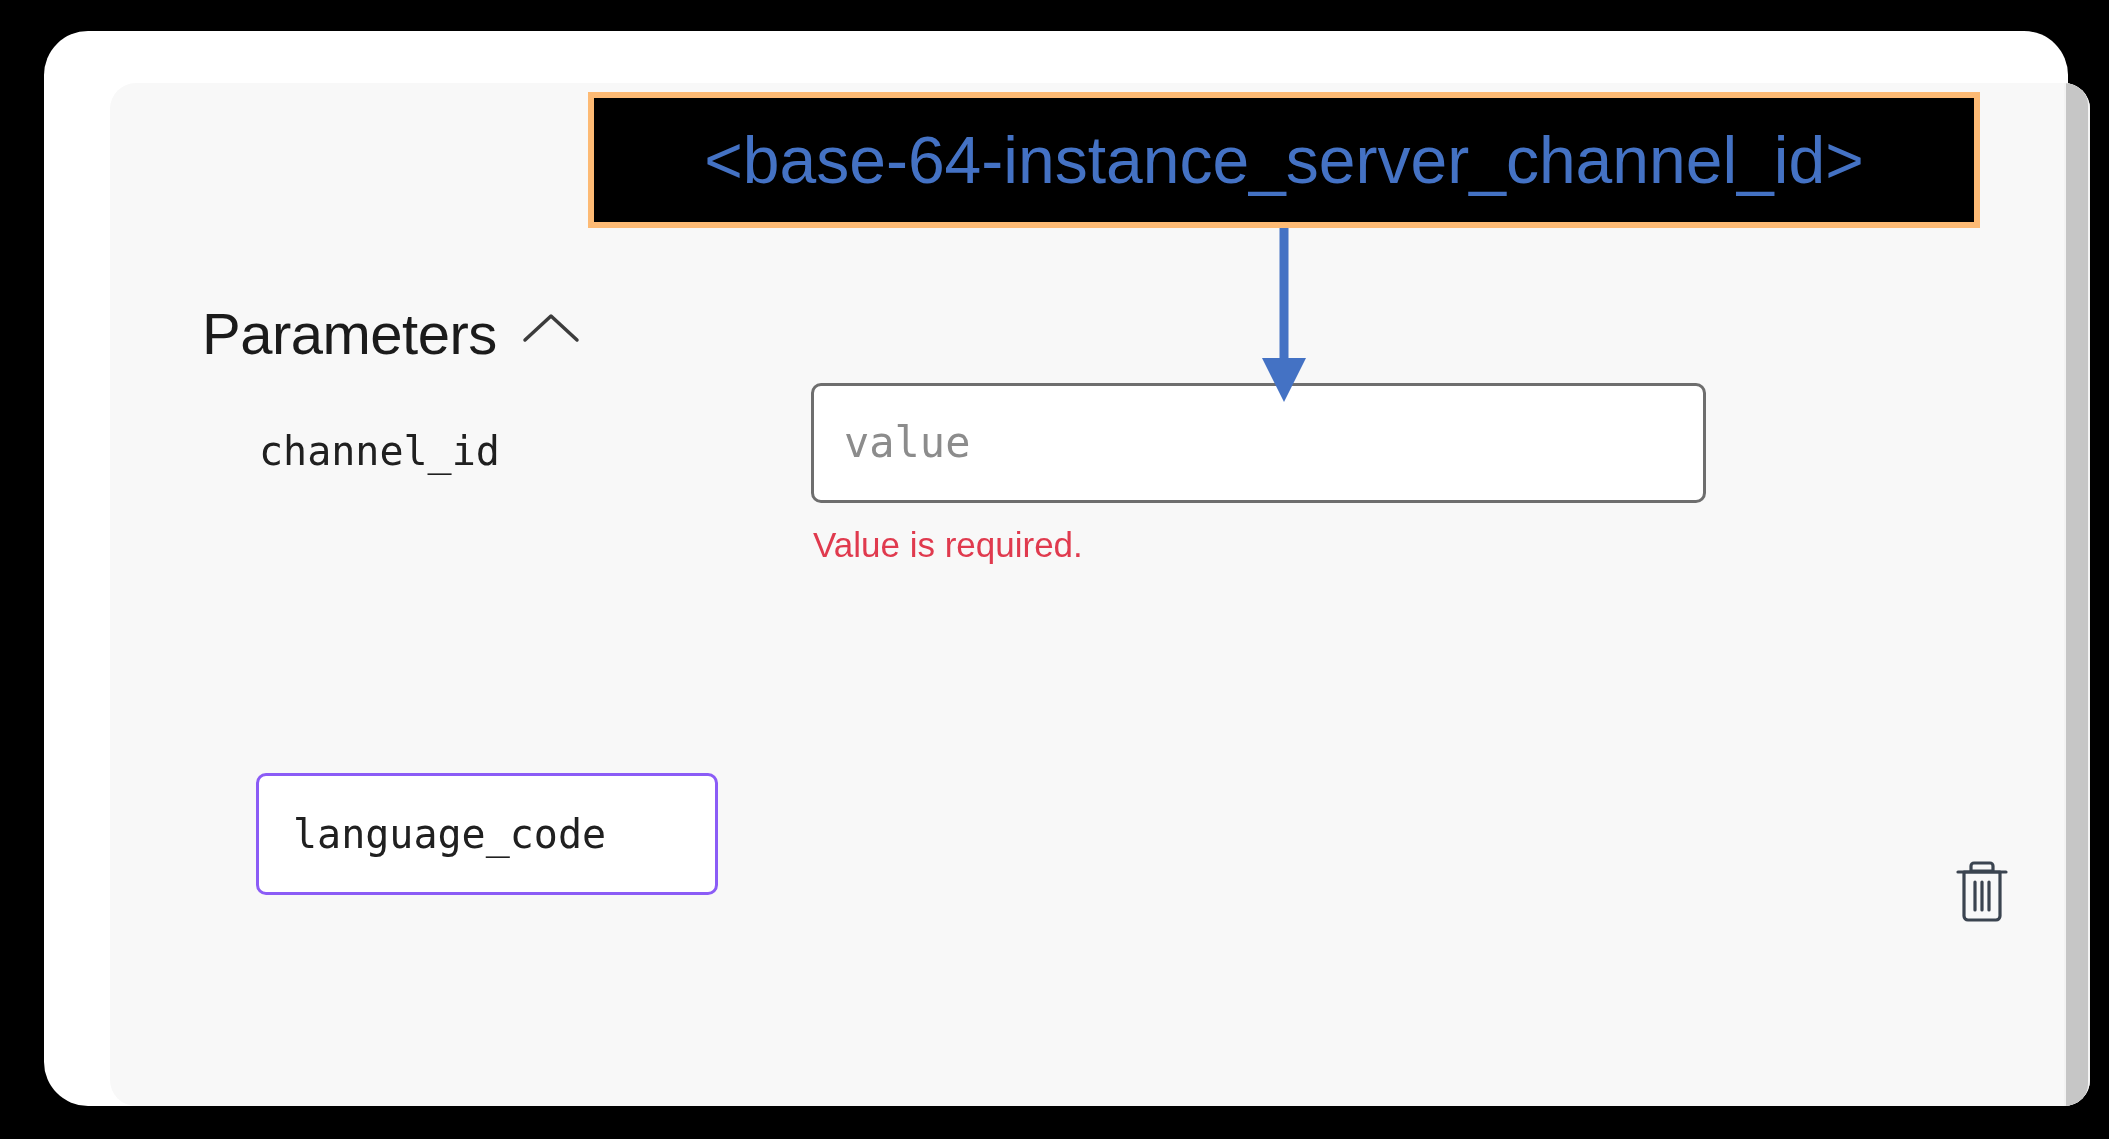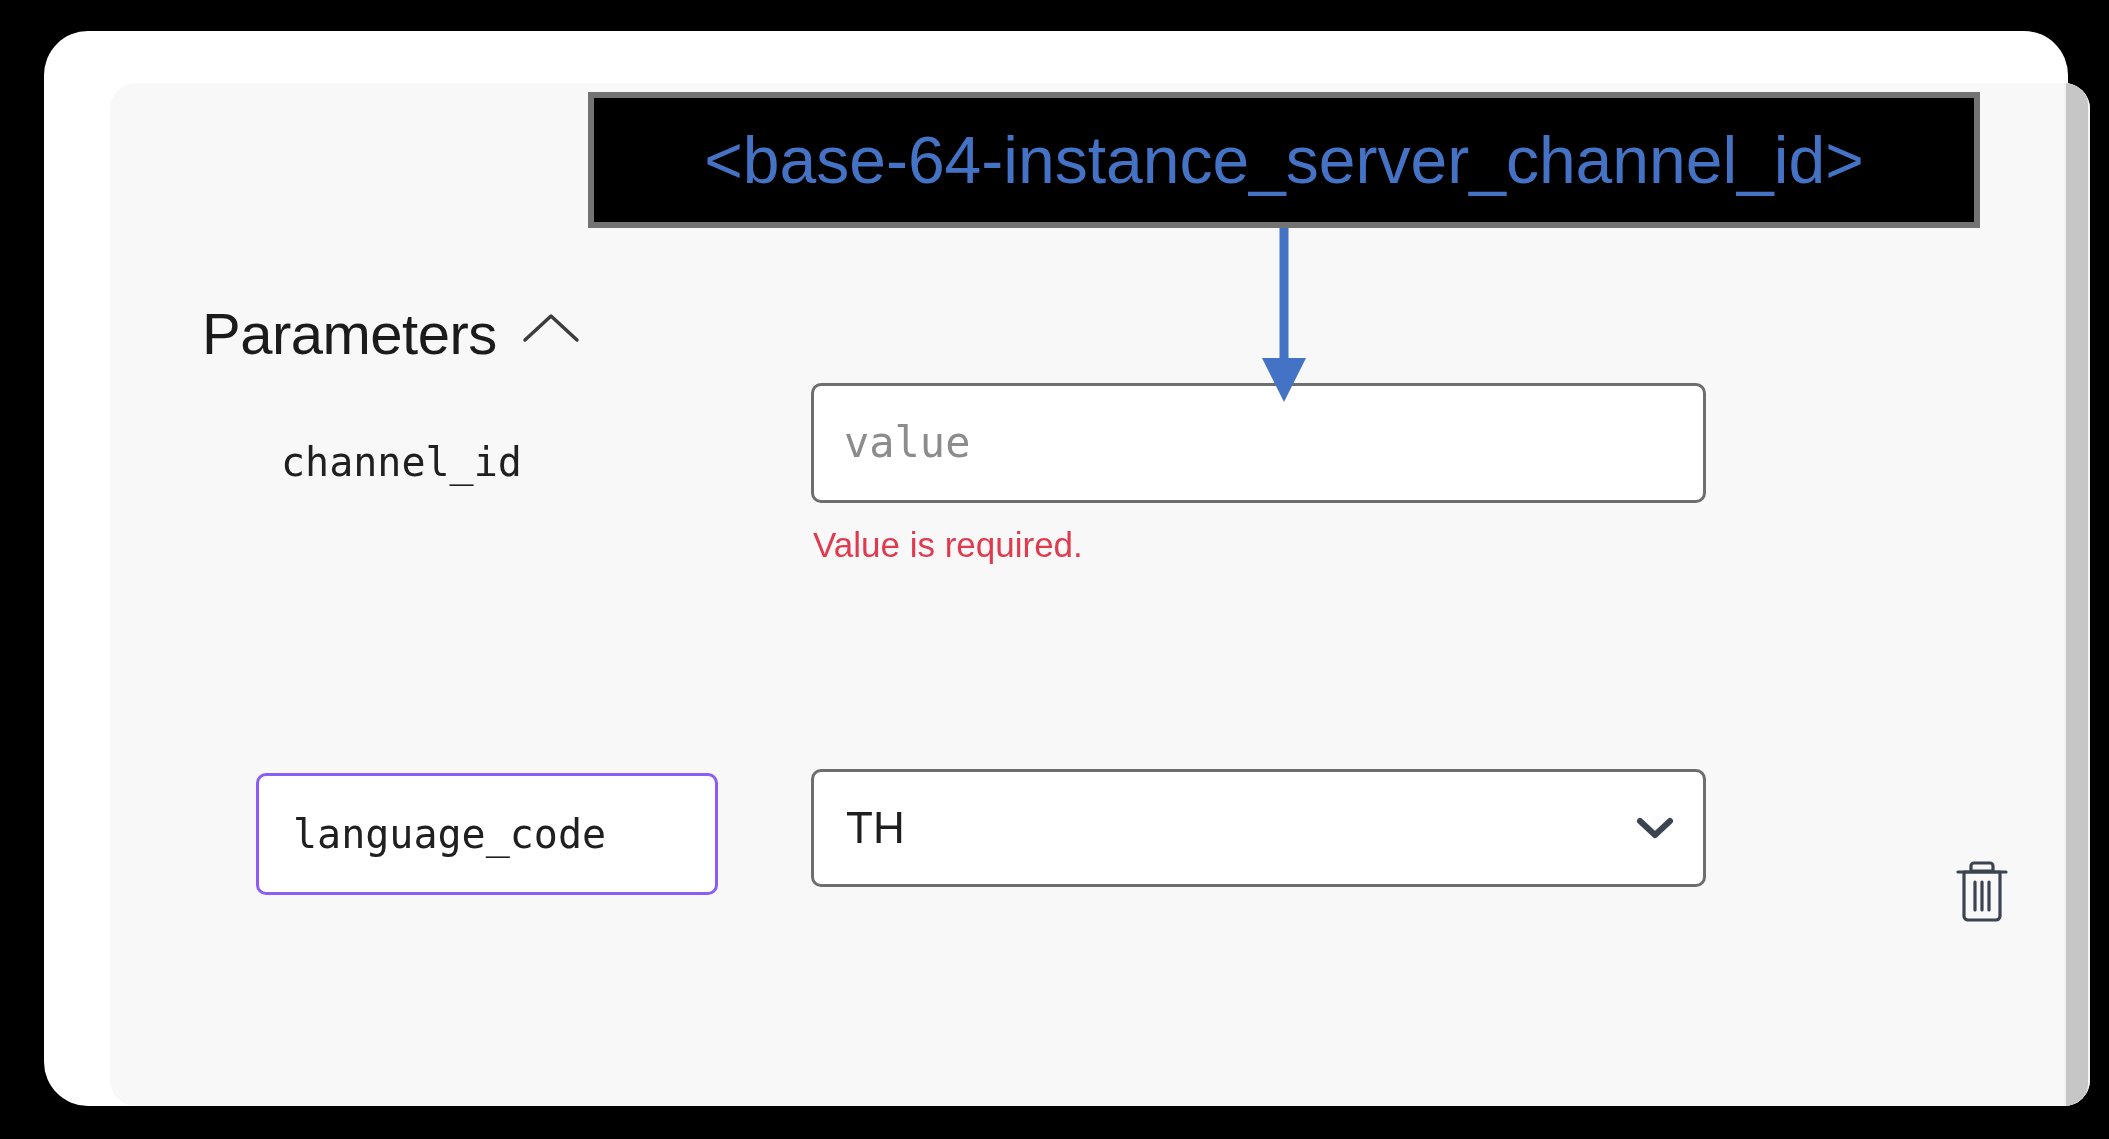--- a/index.html
+++ b/index.html
@@ -95,27 +95,26 @@
   #row-channel-id {
     position: absolute;
     left: 0;
     top: 347px;
     width: 100%;
     height: 210px;
   }
   #channel-id-label {
     position: absolute;
     left: 149px;
-    top: 12px;
+    top: 1px;
     width: 440px;
     font-family: "DejaVu Sans Mono", monospace;
     font-size: 40px;
     color: #202020;
     line-height: 1;
-    margin-left: 22px;
   }
   #channel-id-input {
     position: absolute;
     left: 701px;
     top: -47px;
     width: 895px;
     height: 120px;
     box-sizing: border-box;
     background: #ffffff;
     border: 3px solid #6e6e6e;
@@ -205,21 +204,21 @@
 
   
   #annotation-callout {
     position: absolute;
     left: 588px;
     top: 92px;
     width: 1392px;
     height: 136px;
     box-sizing: border-box;
     background: #000000;
-    border: 6px solid #737373;
+    border: 6px solid #fdba74;
     display: flex;
     align-items: center;
     justify-content: center;
     z-index: 20;
   }
   #annotation-text {
     font-family: "Liberation Sans", sans-serif;
     font-size: 66px;
     color: #4472c4;
     white-space: nowrap;
@@ -260,26 +259,20 @@
 
         <div id="channel-id-error">Value is required.</div>
       </div>
 
       <div id="row-language-code">
 
         <div id="language-code-key">
           <span id="language-code-key-text">language_code</span>
         </div>
 
-        <div id="language-code-select">
-          <span id="language-code-value">TH</span>
-          <svg id="select-chevron-icon" viewBox="0 0 40 26">
-            <polyline points="5,6 20,20 35,6" fill="none" stroke="#3b4450" stroke-width="6" stroke-linecap="round" stroke-linejoin="round"></polyline>
-          </svg>
-        </div>
 
         <svg id="delete-param-button" viewBox="0 0 62 72">
           <g fill="none" stroke="#3b4450" stroke-width="3.2" stroke-linecap="round" stroke-linejoin="round">
             <path d="M23 10 h16 a3 3 0 0 1 3 3 v5 h-22 v-5 a3 3 0 0 1 3 -3 z"></path>
             <line x1="7" y1="19" x2="55" y2="19"></line>
             <path d="M13 19 h36 v44 a4 4 0 0 1 -4 4 h-28 a4 4 0 0 1 -4 -4 z"></path>
             <line x1="24" y1="29" x2="24" y2="57"></line>
             <line x1="31" y1="29" x2="31" y2="57"></line>
             <line x1="38" y1="29" x2="38" y2="57"></line>
           </g>

